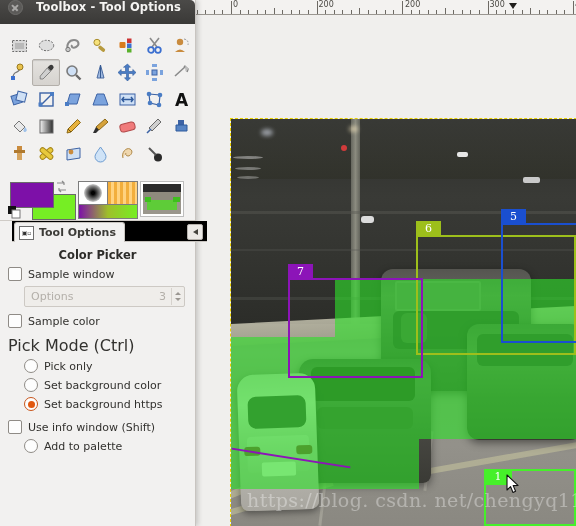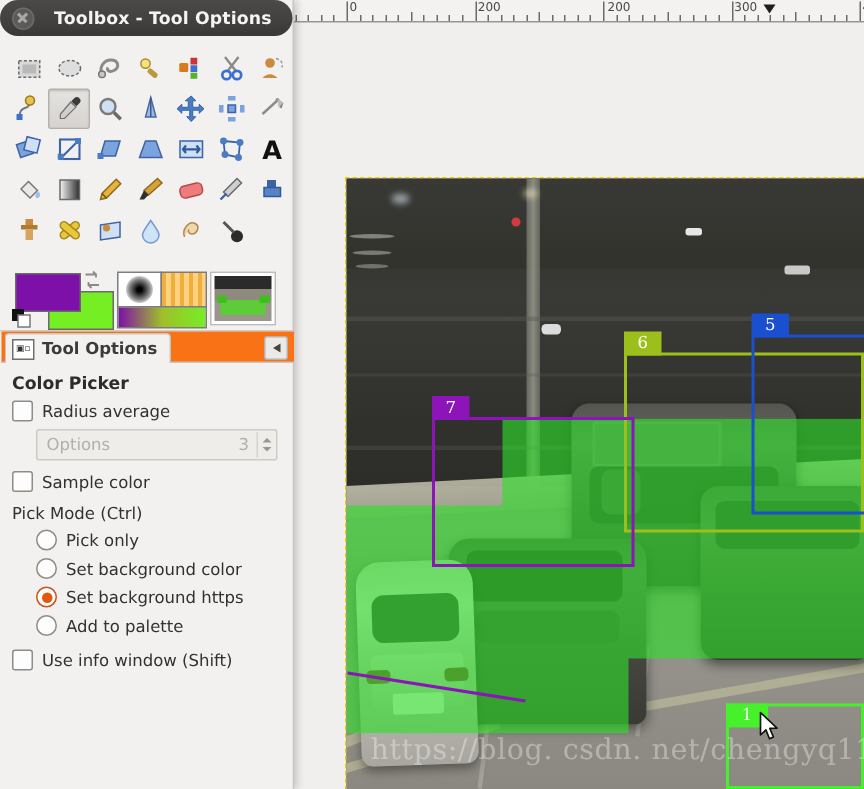--- a/index.html
+++ b/index.html
@@ -13,21 +13,21 @@
   #toolbox-window{
     position:absolute;left:0;top:0;width:195px;height:526px;
     background:#f2f1f0;border-right:1px solid #c8c4c0;
     box-shadow:2px 0 5px rgba(0,0,0,.18);
     z-index:20;
   }
   #titlebar{
     position:absolute;left:0;top:0;width:195px;height:24px;
     background:linear-gradient(to bottom,#4b4a48 0%,#3a3937 100%);
     border-top-right-radius:5px;
-    display:flex;align-items:center;border-radius:12px;
+    display:flex;
   }
   #titlebar .close-btn{
     width:13px;height:13px;border-radius:50%;
     background:#5b5a58;border:1px solid #6d6c6a;
     margin-left:8px;position:relative;flex:none;
   }
   #titlebar .close-btn::before,#titlebar .close-btn::after{
     content:"";position:absolute;left:2px;top:5.5px;width:8px;height:1.5px;
     background:#a9a8a6;
   }
@@ -80,58 +80,58 @@
     background:linear-gradient(to bottom,#2b2b2b 0 28%,#8e8a7e 28% 55%,#9a968c 55% 100%);}
   #img-thumb .g1{position:absolute;left:4px;top:16px;width:30px;height:10px;background:#54d629;opacity:.85;}
   #img-thumb .g2{position:absolute;left:2px;top:13px;width:6px;height:5px;background:#3fbf1e;}
   #img-thumb .g3{position:absolute;left:30px;top:13px;width:7px;height:5px;background:#3fbf1e;}
   
   #dock{
     position:absolute;left:0;top:220px;width:195px;height:306px;
     background:#f2f1f0;border-top:1px solid #cfcbc6;
   }
   #dock-tabbar{
-    position:absolute;left:1px;top:0;width:195px;height:20px;
-    background:#f97316;border-bottom:1px solid #c9c5c0;
+    position:absolute;left:12px;top:0;width:195px;height:20px;
+    background:#000000;border-bottom:1px solid #c9c5c0;
   }
   #dock-tab{
     position:absolute;left:2px;top:1px;height:19px;
     display:flex;align-items:center;gap:5px;padding:0 8px 0 4px;
     background:#f2f1f0;border:1px solid #c9c5c0;border-bottom:none;
     border-top-left-radius:3px;border-top-right-radius:3px;
   }
   #dock-tab .tico{width:13px;height:12px;border:1px solid #6e6e6e;background:#fff;
     display:flex;align-items:center;justify-content:center;font-size:6px;color:#333;line-height:1;}
   #dock-tab .tlabel{font-size:11px;color:#3c3b37;font-weight:bold;}
   #dock-menu-btn{
     position:absolute;right:4px;top:3px;width:14px;height:14px;
     border:1px solid #b6b2ad;background:#eceae7;border-radius:2px;
     display:flex;align-items:center;justify-content:center;
   }
   #dock-menu-btn .tri{
     width:0;height:0;border-top:3.5px solid transparent;border-bottom:3.5px solid transparent;
     border-right:5px solid #45443f;
   }
   #opt-body{position:absolute;left:0;top:20px;width:195px;height:286px;padding:6px 8px 0 6px;box-sizing:border-box;}
-  .opt-title{font-size:11.5px;font-weight:bold;color:#2d2c29;margin:1px 0 5px 2px;}
+  .opt-title{font-size:11.5px;font-weight:bold;color:#2d2c29;margin:1px 0 5px 2px;text-align:center;}
   .row{display:flex;align-items:center;gap:6px;margin:0 0 5px 2px;}
   .chk{
     width:12px;height:12px;border:1px solid #8f8b86;background:#fdfdfd;border-radius:2px;flex:none;
   }
   .radio{
     width:12px;height:12px;border-radius:50%;border:1px solid #8f8b86;background:#fdfdfd;flex:none;
     position:relative;
   }
   .radio.on{border-color:#c8541a;background:#fdfdfd;}
   .radio.on::after{
     content:"";position:absolute;left:2.5px;top:2.5px;width:7px;height:7px;border-radius:50%;
     background:#e1570f;
   }
   .lbl{font-size:11px;color:#32312e;}
-  .sect{font-size:11px;color:#32312e;margin:8px 0 4px 2px;}
+  .sect{font-size:16px;color:#32312e;margin:8px 0 4px 2px;}
   .indent{margin-left:18px;}
   #radius-field{
     margin:0 2px 7px 18px;height:19px;display:flex;align-items:center;
     border:1px solid #cdc9c4;background:#efedea;border-radius:2px;
   }
   #radius-field .ph{flex:1;padding-left:6px;font-size:11px;color:#b3afa9;}
   #radius-field .val{font-size:11px;color:#b3afa9;padding-right:5px;}
   #radius-field .spin{width:12px;height:17px;border-left:1px solid #d6d2cd;display:flex;
     flex-direction:column;align-items:center;justify-content:center;gap:3px;}
   #radius-field .spin i{display:block;width:0;height:0;border-left:3px solid transparent;border-right:3px solid transparent;}
@@ -494,21 +494,21 @@
       <div id="dock-menu-btn">
           <span class="tri"></span>
         </div>
     </div>
 
     <div id="opt-body">
       <div class="opt-title">Color Picker</div>
 
       <div class="row">
         <span class="chk"></span>
-        <span class="lbl">Radius average</span>
+        <span class="lbl">Sample window</span>
       </div>
 
       <div id="radius-field">
         <span class="ph">Options</span>
         <span class="val">3</span>
         <span class="spin">
             <i class="up"></i>
             <i class="dn"></i>
           </span>
       </div>
@@ -525,28 +525,28 @@
         <span class="lbl">Pick only</span>
       </div>
       <div class="row indent">
         <span class="radio"></span>
         <span class="lbl">Set background color</span>
       </div>
       <div class="row indent">
         <span class="radio on"></span>
         <span class="lbl">Set background https</span>
       </div>
+      <div class="row" style="margin-top:9px;">
+        <span class="chk"></span>
+        <span class="lbl">Use info window  (Shift)</span>
+      </div>
+
       <div class="row indent">
         <span class="radio"></span>
         <span class="lbl">Add to palette</span>
-      </div>
-
-      <div class="row" style="margin-top:9px;">
-        <span class="chk"></span>
-        <span class="lbl">Use info window  (Shift)</span>
       </div>
     </div>
   </div>
 </div>
 
 <div id="editor">
 
   <div id="ruler-h">
       <div class="tk" style="left: 1.8px; height: 4px;"></div>
       <div class="tk" style="left: 10.35px; height: 4px;"></div>

